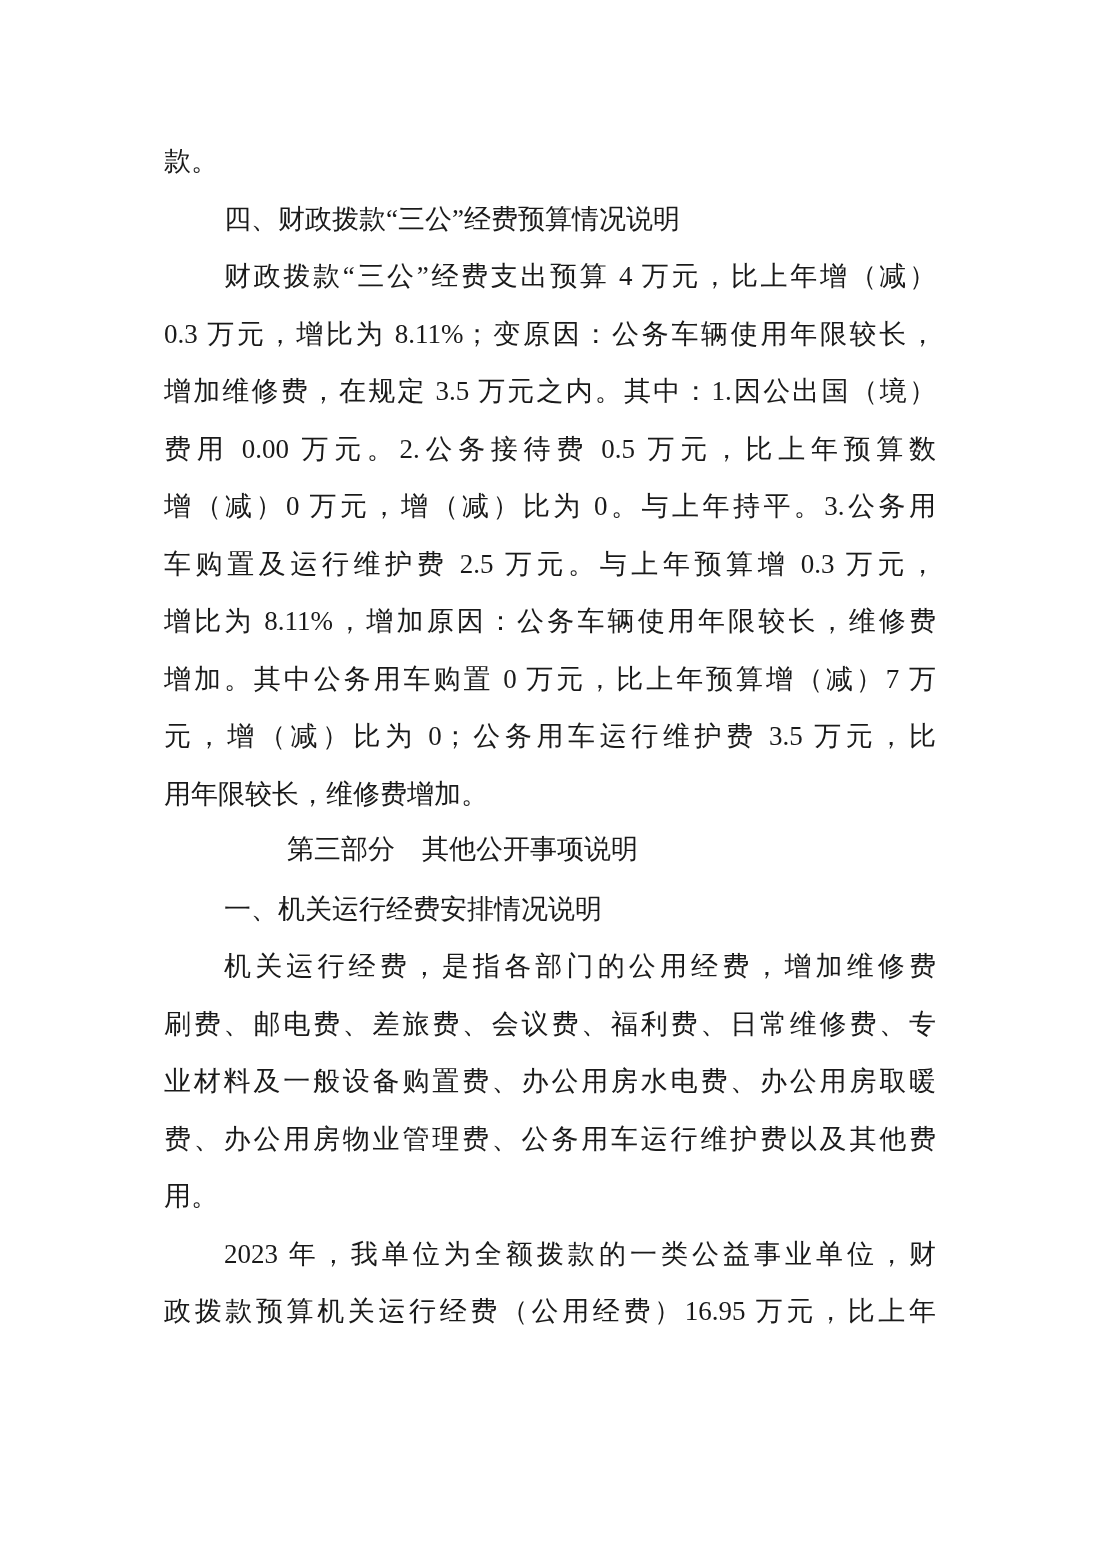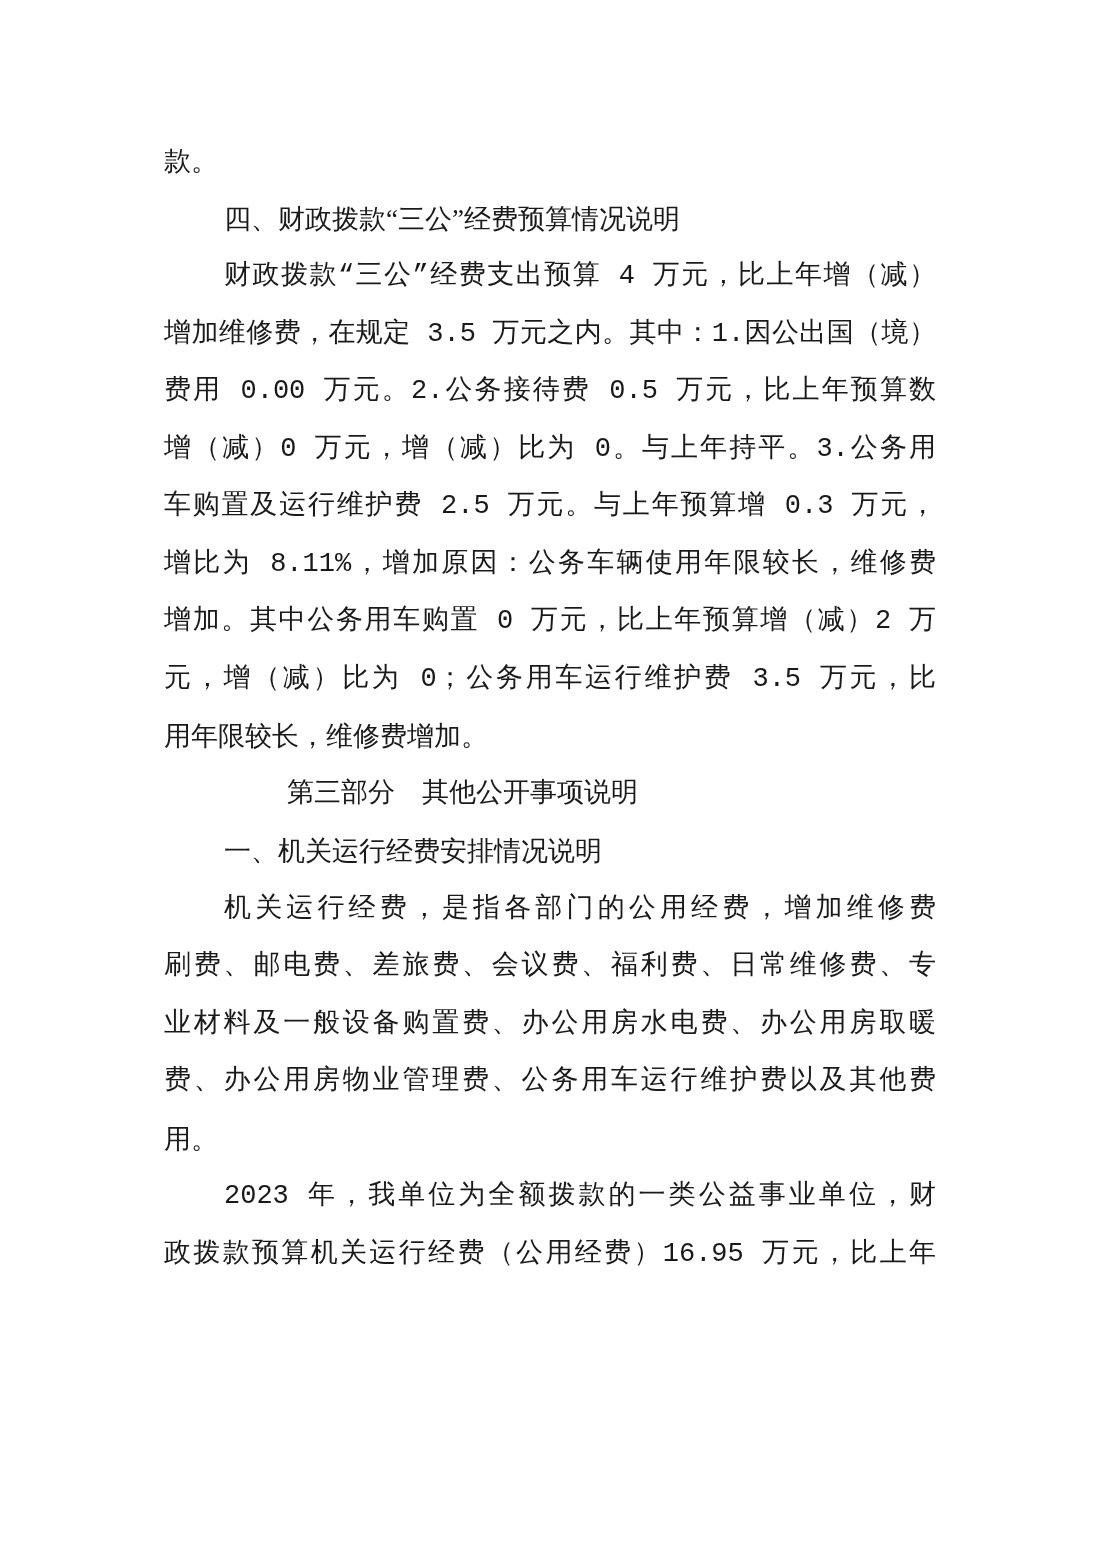--- a/index.html
+++ b/index.html
@@ -29,42 +29,42 @@
   }
   .line{
     height:57.5px;
     line-height:57.5px;
     text-align:left;
     white-space:normal;
   }
   .just{
     text-align:justify;
     text-align-last:justify;
-    font-family:Liberation Mono, monospace;
   }
   .ind2{ text-indent:60px; }
   .ind4{ text-indent:123px;font-family:Liberation Mono, monospace; }
 </style>
 </head>
 <body>
 
 <div class="page">
   <div class="textblock">
 
     <div class="line">款。</div>
 
     <div class="line ind2">四、财政拨款“三公”经费预算情况说明</div>
 
     <div class="line ind2 just">财政拨款“三公”经费支出预算 4 万元，比上年增（减）</div>
+    <div class="line just">0.3 万元，增比为 8.11%；变原因：公务车辆使用年限较长，</div>
     <div class="line just">增加维修费，在规定 3.5 万元之内。其中：1.因公出国（境）</div>
     <div class="line just">费用 0.00 万元。2.公务接待费 0.5 万元，比上年预算数</div>
     <div class="line just">增（减）0 万元，增（减）比为 0。与上年持平。3.公务用</div>
     <div class="line just">车购置及运行维护费 2.5 万元。与上年预算增 0.3 万元，</div>
     <div class="line just">增比为 8.11%，增加原因：公务车辆使用年限较长，维修费</div>
-    <div class="line just">增加。其中公务用车购置 0 万元，比上年预算增（减）2 万</div>
+    <div class="line just">增加。其中公务用车购置 0 万元，比上年预算增（减）7 万</div>
     <div class="line just">元，增（减）比为 0；公务用车运行维护费 3.5 万元，比</div>
     <div class="line">用年限较长，维修费增加。</div>
 
     <div class="line ind4">第三部分　其他公开事项说明</div>
 
     <div class="line ind2">一、机关运行经费安排情况说明</div>
 
     <div class="line ind2 just">机关运行经费，是指各部门的公用经费，增加维修费</div>
     <div class="line just">刷费、邮电费、差旅费、会议费、福利费、日常维修费、专</div>
     <div class="line just">业材料及一般设备购置费、办公用房水电费、办公用房取暖</div>

